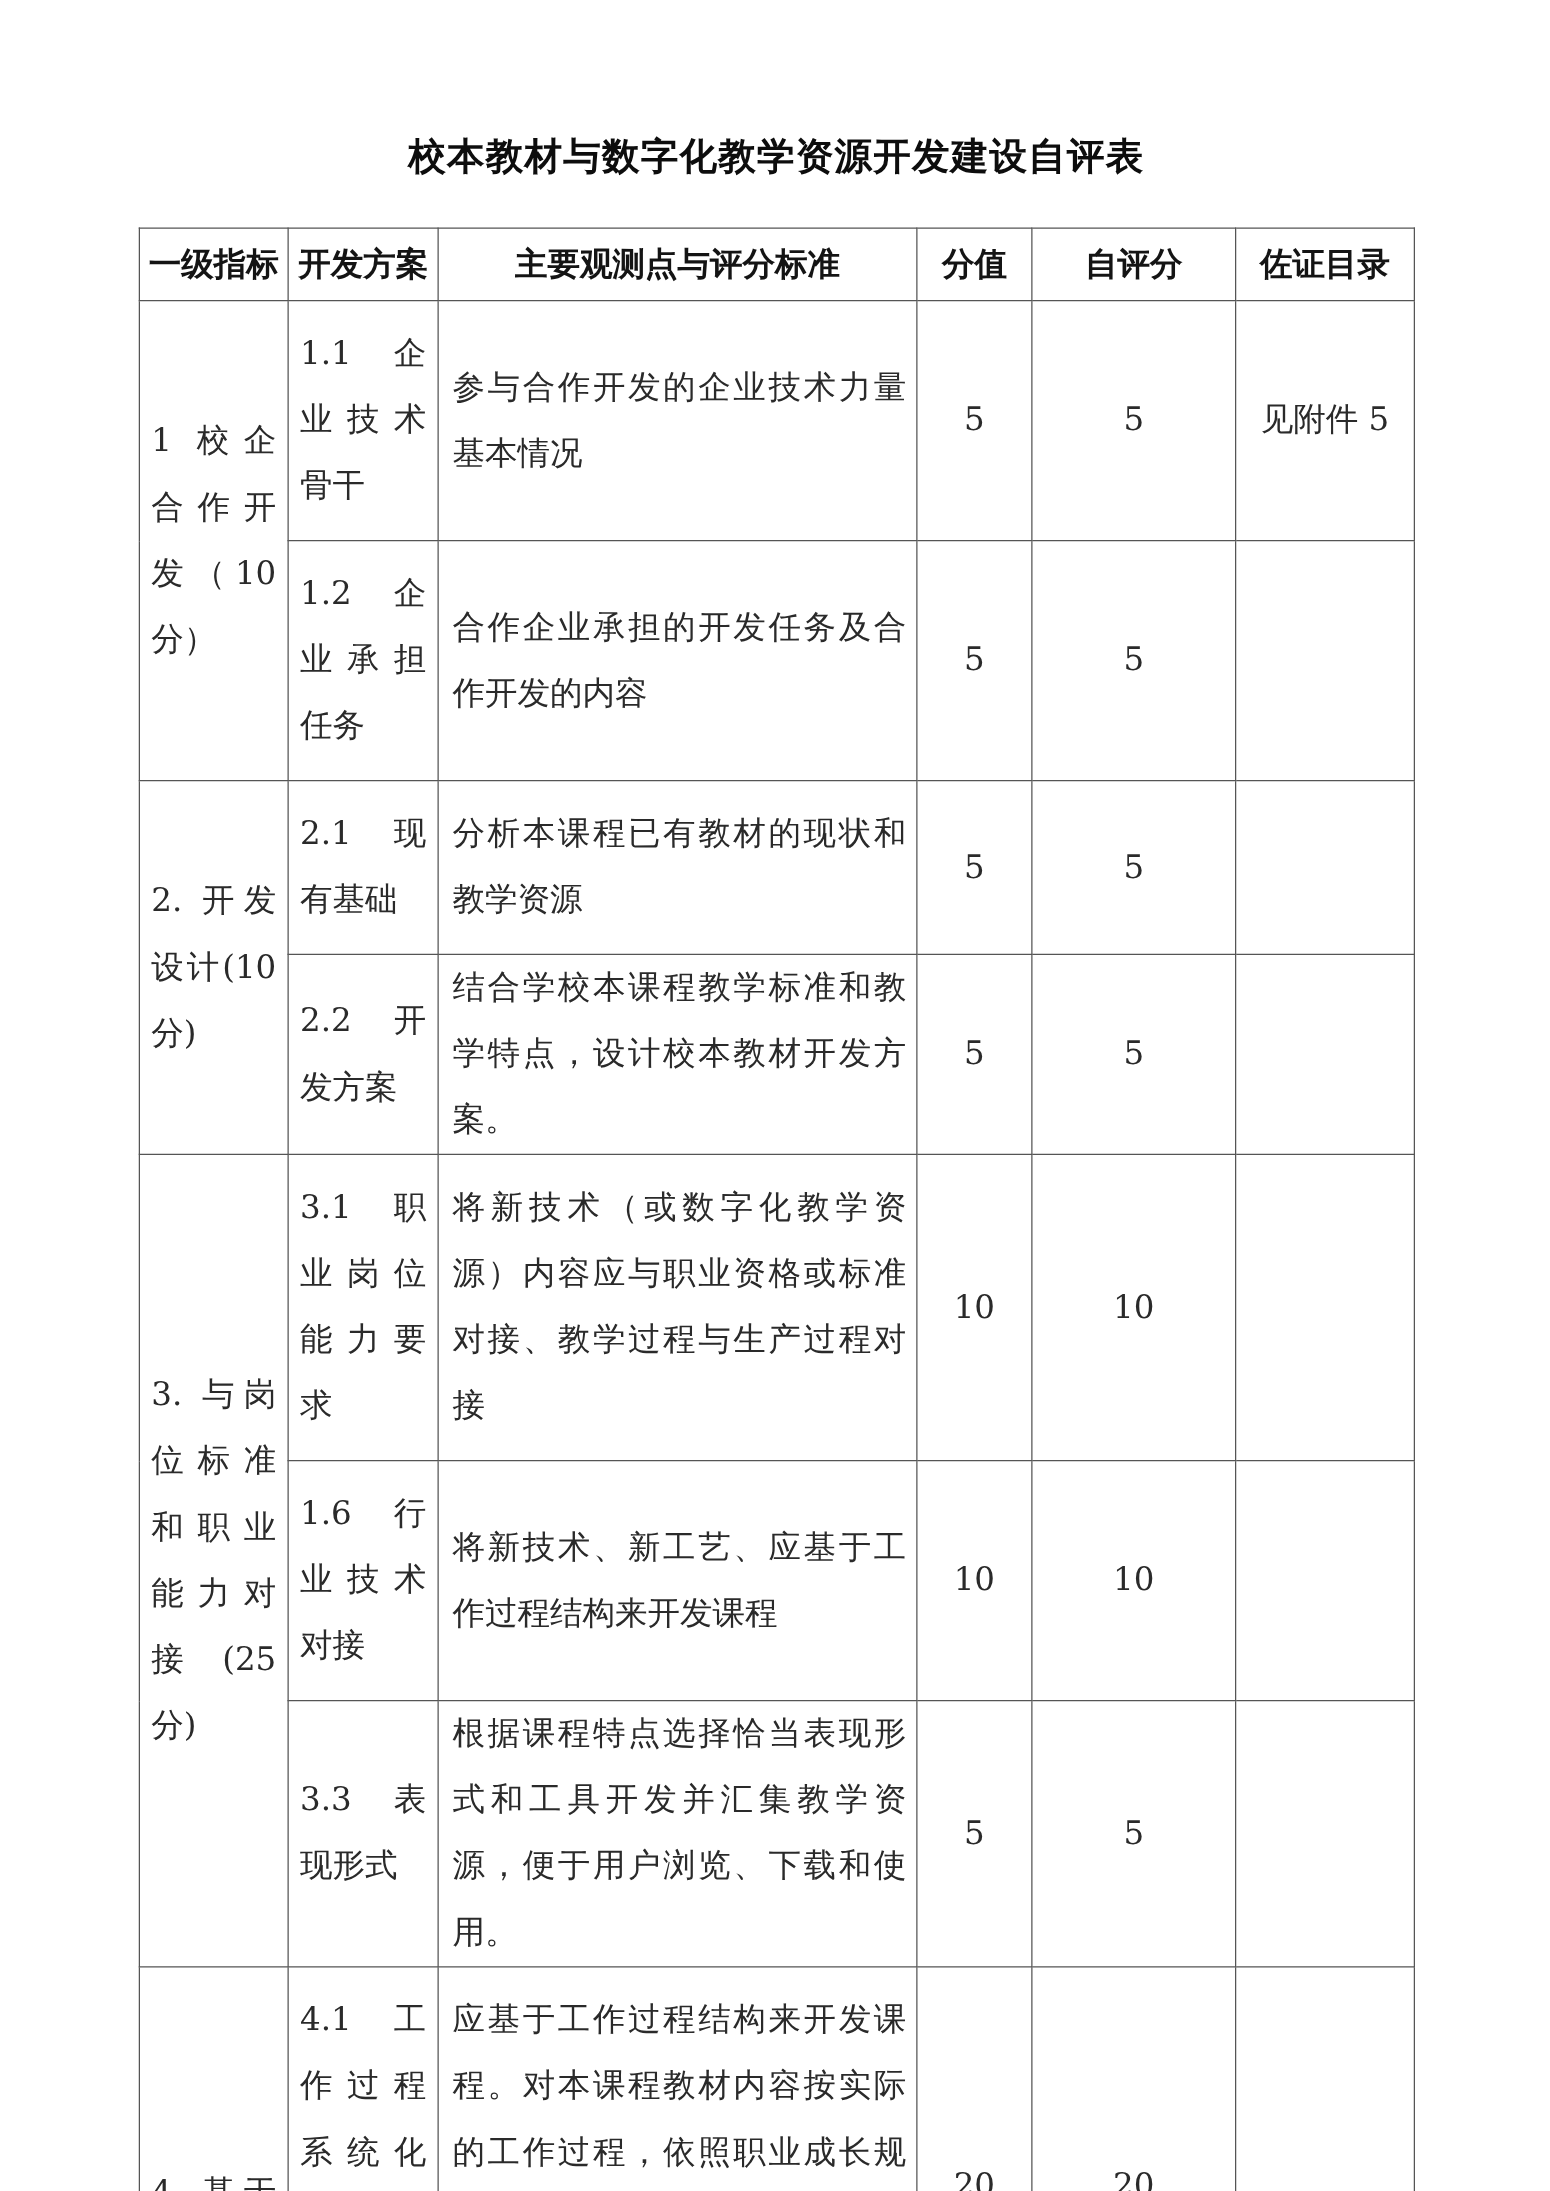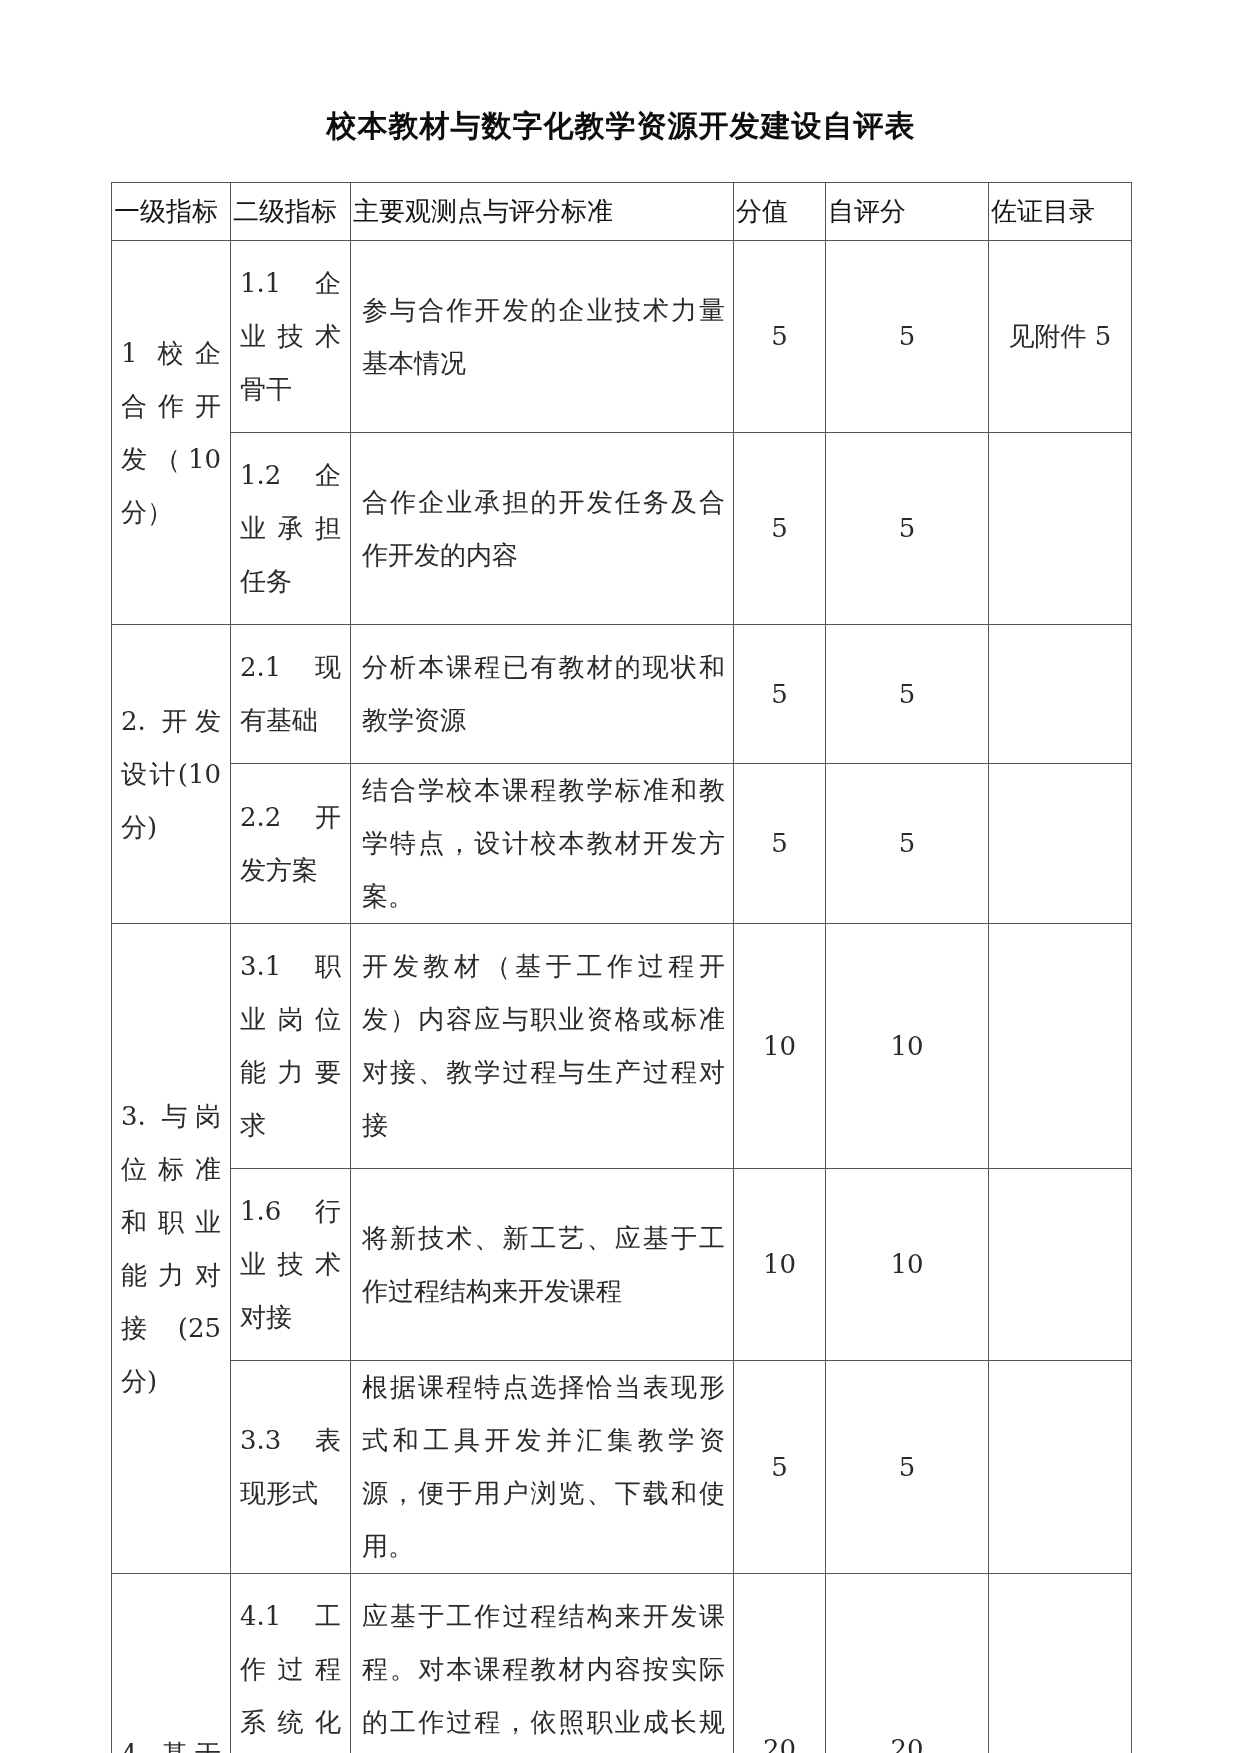--- a/index.html
+++ b/index.html
@@ -16,21 +16,21 @@
   table.eval-table {
     position:absolute; left:111px; top:182px; width:1020px;
     border-collapse:collapse; table-layout:fixed;
     border:1px solid #4a4a4a; border-bottom:3px solid #3b3b3b;
   }
   .eval-table th, .eval-table td {
     border:1px solid #555555; vertical-align:middle;
     font-size:26px; overflow:hidden;
   }
   .eval-table th {
-    font-weight:400; text-align:left; padding:0 2px; color:#141414;
+    font-weight:700; text-align:center; padding:0 2px; color:#141414;
   }
   .eval-table td { line-height:53px; color:#2a2a2a; }
   tr.hdr { height:58px; }
   tr.r1 { height:115px; } tr.r2 { height:112px; } tr.r3 { height:113px; }
   tr.r4 { height:115px; } tr.r5 { height:168px; } tr.r6 { height:114px; }
   tr.r7 { height:171px; } tr.r8 { height:284px; } tr.r9 { height:170px; }
   td.c1, td.c2 {
     text-align:justify; text-justify:inter-ideograph; padding:16px 9px;
   }
   td.c3 {
@@ -48,21 +48,21 @@
     <col style="width:119px">
     <col style="width:120px">
     <col style="width:383px">
     <col style="width:92px">
     <col style="width:163px">
     <col style="width:143px">
   </colgroup>
   <thead>
     <tr class="hdr">
       <th>一级指标</th>
-      <th>二级指标</th>
+      <th>开发方案</th>
       <th>主要观测点与评分标准</th>
       <th>分值</th>
       <th>自评分</th>
       <th>佐证目录</th>
     </tr>
   </thead>
   <tbody>
     <tr class="r1">
       <td class="c1" rowspan="2">1 校企合作开发（10 分）</td>
       <td class="c2">1.1 企业技术骨干</td>
@@ -89,21 +89,21 @@
     <tr class="r4">
       <td class="c2">2.2 开发方案</td>
       <td class="c3">结合学校本课程教学标准和教学特点，设计校本教材开发方案。</td>
       <td class="c4">5</td>
       <td class="c5">5</td>
       <td class="c6"></td>
     </tr>
     <tr class="r5">
       <td class="c1" rowspan="3">3. 与岗位标准和职业能力对接(25 分)</td>
       <td class="c2">3.1 职业岗位能力要求</td>
-      <td class="c3">开发教材（基于工作过程开发）内容应与职业资格或标准对接、教学过程与生产过程对接</td>
+      <td class="c3">将新技术（或数字化教学资源）内容应与职业资格或标准对接、教学过程与生产过程对接</td>
       <td class="c4">10</td>
       <td class="c5">10</td>
       <td class="c6"></td>
     </tr>
     <tr class="r6">
       <td class="c2">1.6 行业技术对接</td>
       <td class="c3">将新技术、新工艺、应基于工作过程结构来开发课程</td>
       <td class="c4">10</td>
       <td class="c5">10</td>
       <td class="c6"></td>

